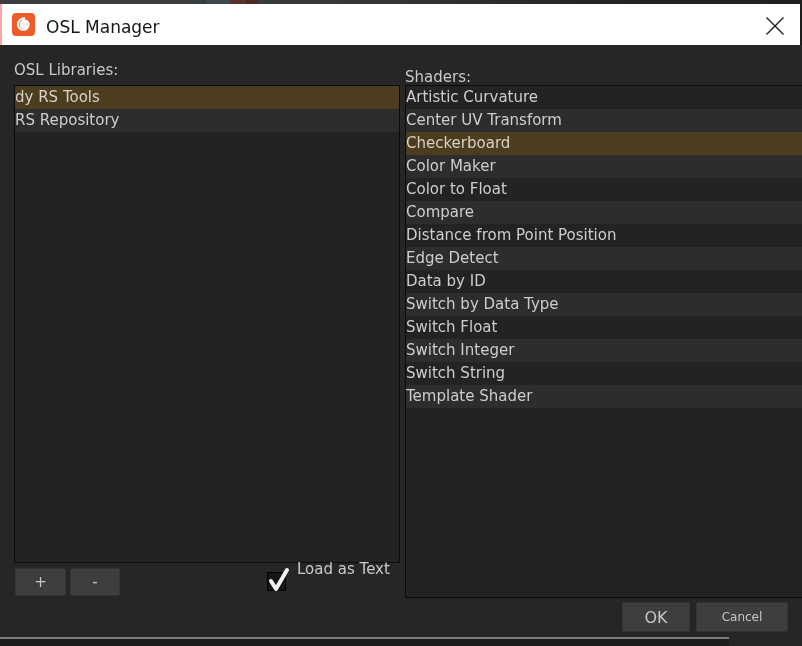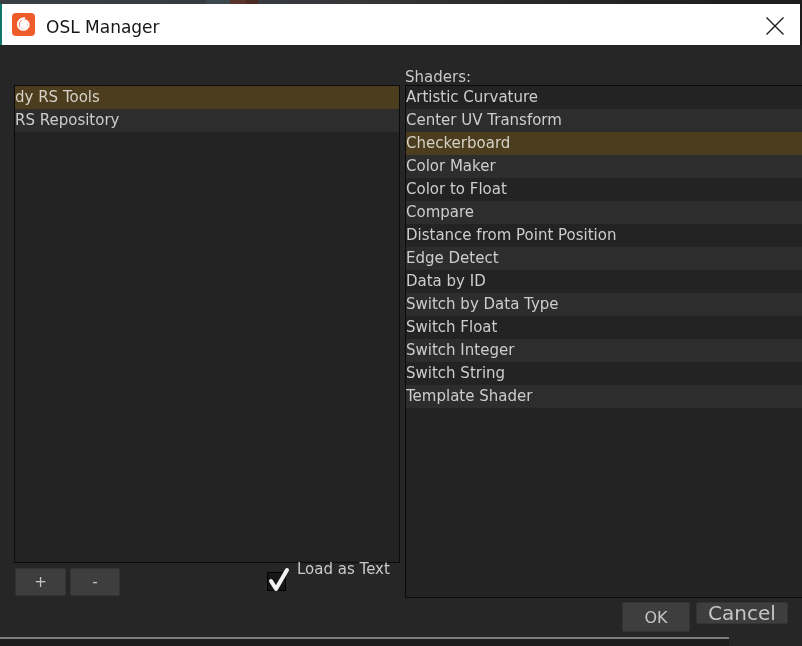--- a/index.html
+++ b/index.html
@@ -16,21 +16,21 @@
   }
   .top-strip .sliver{position:absolute;top:0;height:4px;}
   .sliver-blue{left:206px;width:24px;background:#3d474e;}
   .sliver-red{left:230px;width:16px;background:#5a322b;}
   .sliver-red2{left:246px;width:12px;background:#4a2a22;}
 
   
   .titlebar{
     position:absolute;left:0;top:4px;width:802px;height:41px;
     background:var(--titlebar-bg,#ffffff);
-    border-left:2px solid #0f766e;border-right:2px solid #1d1d1d;
+    border-left:2px solid #fca5a5;border-right:2px solid #1d1d1d;
     box-sizing:border-box;
   }
   .logo{
     position:absolute;left:10px;top:9px;width:23px;height:23px;
     background:var(--logo-orange,#ee5c2b);border-radius:4px;
     display:flex;align-items:center;justify-content:center;
   }
   .window-title{
     position:absolute;left:44px;top:13px;
     font-size:17px;line-height:21px;color:#161616;
@@ -64,21 +64,21 @@
   
   .btn{
     position:absolute;box-sizing:border-box;
     background:#3e3e3e;border:1px solid #343434;border-radius:2px;
     color:#c6c6c6;display:flex;align-items:center;justify-content:center;
     font-size:15px;cursor:pointer;
   }
   #btn-add{left:15px;top:568px;width:51px;height:28px;}
   #btn-remove{left:70px;top:568px;width:50px;height:28px;}
   #btn-ok{left:622px;top:602px;width:68px;height:30px;font-size:16px;}
-  #btn-cancel{left:696px;top:602px;width:92px;height:22px;font-size:20px;}
+  #btn-cancel{left:696px;top:602px;width:92px;height:30px;font-size:12px;}
 
   
   .checkbox{
     position:absolute;left:267px;top:572px;width:19px;height:19px;
     box-sizing:border-box;background:#161616;border:1px solid #000;
     cursor:pointer;
   }
   .checkbox svg{position:absolute;left:-1px;top:-8px;overflow:visible;}
   .check-label{
     position:absolute;left:297px;top:560px;height:19px;line-height:19px;
@@ -108,20 +108,21 @@
     </div>
     <div class="window-title">OSL Manager</div>
     <div class="close-btn">
       <svg width="20" height="20" viewBox="0 0 20 20">
         <line x1="1.5" y1="1.5" x2="18.5" y2="18.5" stroke="#1b1b1b" stroke-width="1.3"></line>
         <line x1="18.5" y1="1.5" x2="1.5" y2="18.5" stroke="#1b1b1b" stroke-width="1.3"></line>
       </svg>
     </div>
   </div>
 
+  <div class="panel-label" id="lbl-libraries">OSL Libraries:</div>
   <div class="panel-label" id="lbl-shaders">Shaders:</div>
 
   <div class="listbox" id="libraries-list">
       <div class="row selected">dy RS Tools</div>
       <div class="row alt">RS Repository</div>
     </div>
   <div class="listbox" id="shaders-list">
       <div class="row">Artistic Curvature</div>
       <div class="row alt">Center UV Transform</div>
       <div class="row selected">Checkerboard</div>

